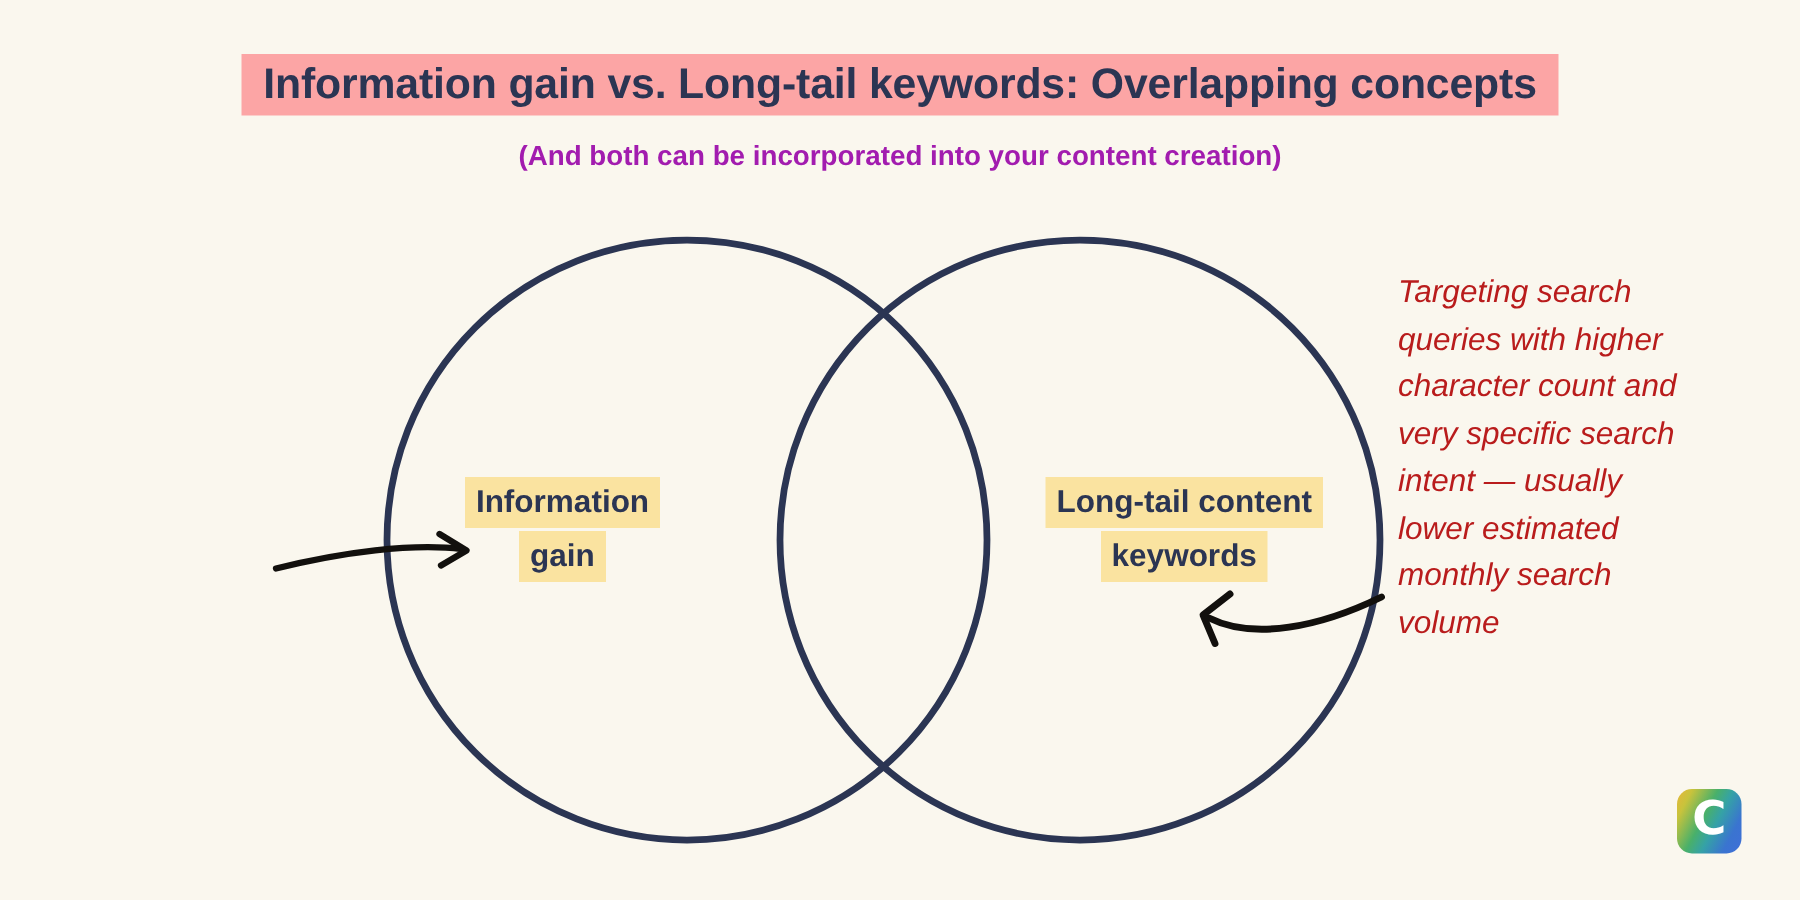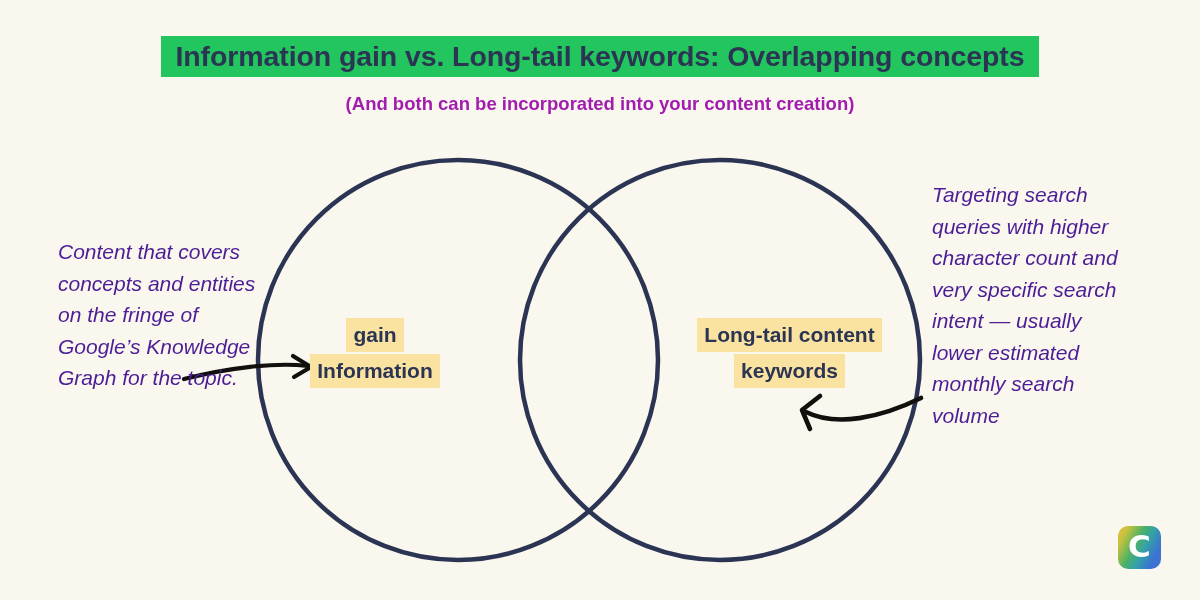--- a/index.html
+++ b/index.html
@@ -23,21 +23,21 @@
 
   
   .title-wrap {
     position: absolute;
     left: 0; top: 36px;
     width: 1200px;
     text-align: center;
   }
   .title-text {
     display: inline-block;
-    background: #22c55e;
+    background: #fca5a5;
     color: #2b3553;
     font-size: 28.5px;
     font-weight: bold;
     line-height: 1.44;
     padding: 0 14px;
     letter-spacing: -0.1px;
     white-space: nowrap;
   }
   .subtitle-wrap {
     position: absolute;
@@ -85,21 +85,21 @@
   }
   #label-longtail-strategy {
     left: 672px;
     top: 318px;
     width: 235px;
   }
 
   
   .annotation {
     position: absolute;
-    color: #4c1d95;
+    color: #b91c1c;
     font-size: 21px;
     font-style: italic;
     line-height: 31.5px;
   }
   #annotation-left {
     left: 58px;
     top: 236px;
     width: 210px;
     text-align: left;
   }
@@ -154,30 +154,29 @@
       <path d="M 293 356 L 311 367 L 294 377" fill="none" stroke="#12100d" stroke-width="4.2" stroke-linecap="round" stroke-linejoin="round"></path>
     </g>
 
     <g>
       <path d="M 921 398 C 880 418, 836 427, 806 412" fill="none" stroke="#12100d" stroke-width="4.6" stroke-linecap="round"></path>
       <path d="M 820 396 L 802 410 L 810 429" fill="none" stroke="#12100d" stroke-width="4.6" stroke-linecap="round" stroke-linejoin="round"></path>
     </g>
   </svg>
 
   <div class="circle-label" id="label-information-gain">
+    <div><span class="lbl-line">Information</span></div>
     <div><span class="lbl-line">gain</span></div>
-    <div><span class="lbl-line">Information</span></div>
   </div>
 
   <div class="circle-label" id="label-longtail-strategy">
     <div><span class="lbl-line">Long-tail content</span></div>
     <div><span class="lbl-line">keywords</span></div>
   </div>
 
-  <div class="annotation" id="annotation-left">Content that covers concepts and entities on the fringe of Google’s Knowledge Graph for the topic.</div>
 
   <div class="annotation" id="annotation-right">Targeting search queries with higher character count and very specific search intent — usually lower estimated monthly search volume</div>
 
   <div id="brand-logo">
     <span class="logo-c">C</span>
   </div>
 
 </div>
 
 </body></html>

